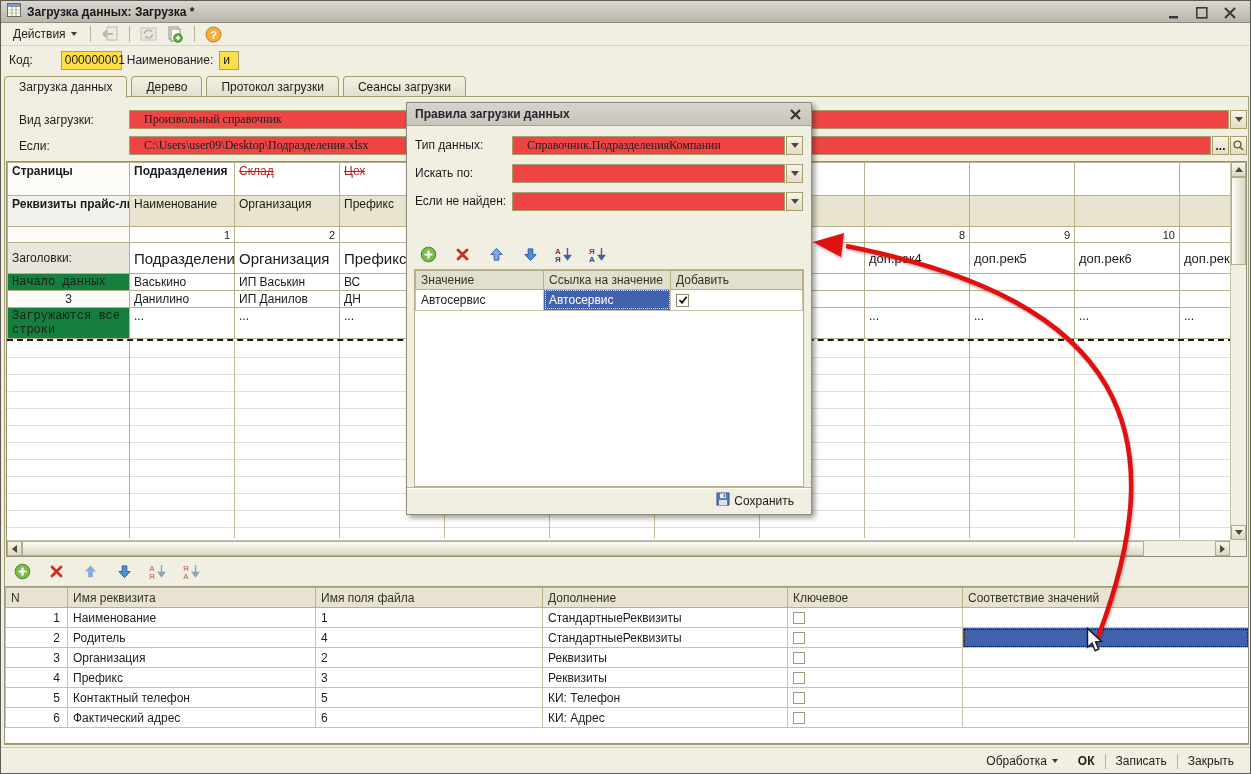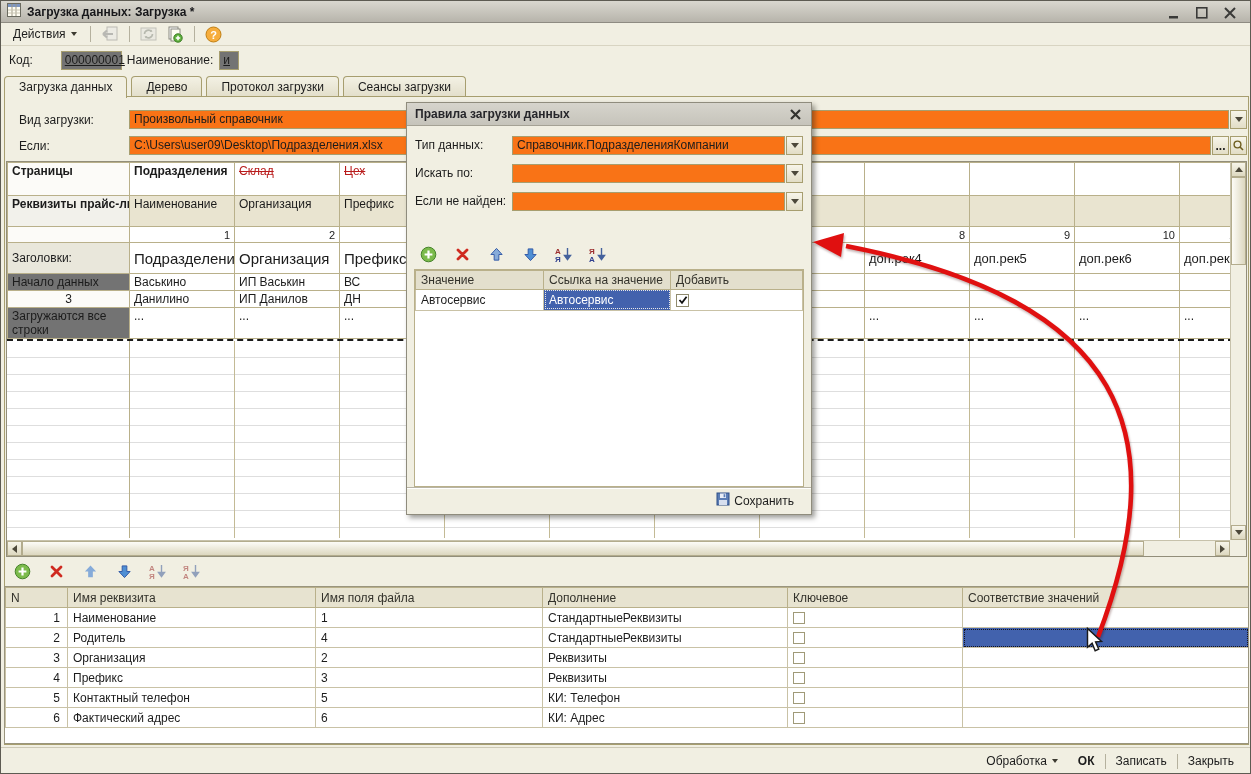--- a/index.html
+++ b/index.html
@@ -18,51 +18,51 @@
   .toolbar{position:absolute;left:0;top:22px;width:100%;height:23px;display:flex;
     align-items:center;padding:0 5px;box-sizing:border-box;border-bottom:1px solid #d8d4c2;}
   .tb-btn{display:inline-flex;align-items:center;gap:5px;padding:2px 6px;border:1px solid transparent;}
   .dd-arrow{width:0;height:0;border-left:3.5px solid transparent;border-right:3.5px solid transparent;border-top:4px solid #3c3a30;}
   .tb-sep{width:1px;height:16px;background:#b5b19e;margin:0 6px;}
   .tb-ico{width:20px;height:18px;display:inline-flex;align-items:center;justify-content:center;margin:0 3px;}
   .disabled{opacity:.45;filter:grayscale(90%);}
   .muted{opacity:.55;}
   
   .coderow{position:absolute;left:0;top:45px;width:100%;height:28px;display:flex;align-items:center;padding-left:8px;box-sizing:border-box;}
-  .fld{background:#737373;border:1px solid #a79e6f;height:17px;line-height:17px;padding:0 3px;text-decoration:underline;}
+  .fld{background:#fde047;border:1px solid #a79e6f;height:17px;line-height:17px;padding:0 3px;}
   
   .tabs{position:absolute;left:3px;top:75px;height:21px;display:flex;gap:4px;z-index:2;}
   .tab{padding:3px 14px 2px;border:1px solid #a79e6f;border-bottom:none;border-radius:4px 4px 0 0;
     background:linear-gradient(#f3f1e4,#e3dfcb);height:20px;box-sizing:border-box;}
   .tab.active{background:#f1efe2;height:22px;position:relative;z-index:3;}
   .tabpage{position:absolute;left:3px;top:95px;width:1245px;height:649px;border:1px solid #a79e6f;background:#f1efe2;box-sizing:border-box;z-index:1;}
   
   .frow{position:absolute;height:19px;display:flex;align-items:center;z-index:2;}
-  .combo,.tinput{background:#f97316;border:1px solid #a79e6f;height:19px;line-height:17px;
-    padding:0 4px;box-sizing:border-box;white-space:nowrap;overflow:hidden;}
+  .combo,.tinput{background:#ef4444;border:1px solid #a79e6f;height:19px;line-height:17px;
+    padding:0 14px;box-sizing:border-box;white-space:nowrap;overflow:hidden;font-family:Liberation Serif, serif;}
   .sqbtn{width:17px;height:19px;box-sizing:border-box;border:1px solid #a79e6f;
     background:linear-gradient(#f7f5ea,#e2ddc6);display:inline-flex;align-items:center;justify-content:center;margin-left:1px;}
   
   .sheet-wrap{position:absolute;left:5px;top:160px;width:1241px;height:396px;z-index:2;
     border:1px solid #928e7a;box-sizing:border-box;background:#fff;
     display:grid;grid-template-columns:1fr 16px;grid-template-rows:1fr 16px;}
   .sheet-view{overflow:hidden;position:relative;background:#fff;}
   .sheet-table{border-collapse:collapse;table-layout:fixed;width:1227px;}
   .sheet-table td{border:1px solid #b9b08a;padding:1px 4px;overflow:hidden;white-space:nowrap;vertical-align:top;}
   .r-pages td{height:30px;}
   .r-attrs td{height:28px;}
   .r-num td{height:13px;text-align:right;font-size:11px;vertical-align:middle;}
   .r-head td{height:28px;font-size:15px;vertical-align:middle;}
   .r-head td.dopr{font-size:13px;}
   .r-data td{height:14px;font-size:12px;}
   .r-ell td{height:23px;}
   td.lbl{background:#f2f1eb;}
   td.lbl-w{background:#fcfbf8;}
   td.lbl-g{background:#e9e7db;margin-left:12px;}
-  td.lbl-d{background:#737373;}
+  td.lbl-d{background:#15803d;font-family:Liberation Mono, monospace;}
   .b{font-weight:bold;}
   .page-off{color:#b91c1c;text-decoration:line-through;}
   .r-num td.lbl{text-align:left;}
   .c-center{text-align:center !important;}
   .dashline{border-top:2px dashed #1b1b1b;height:0;width:1227px;}
   .filler{position:relative;height:197px;width:1227px;
     background-image:repeating-linear-gradient(180deg,transparent 0 16px,#dedede 16px 17px);}
   .filler .vlines{position:absolute;left:122px;top:0;right:0;bottom:0;border-left:1px solid #b9b08a;
     background-image:repeating-linear-gradient(90deg,transparent 0 104px,#c3ba95 104px 105px);}
   

